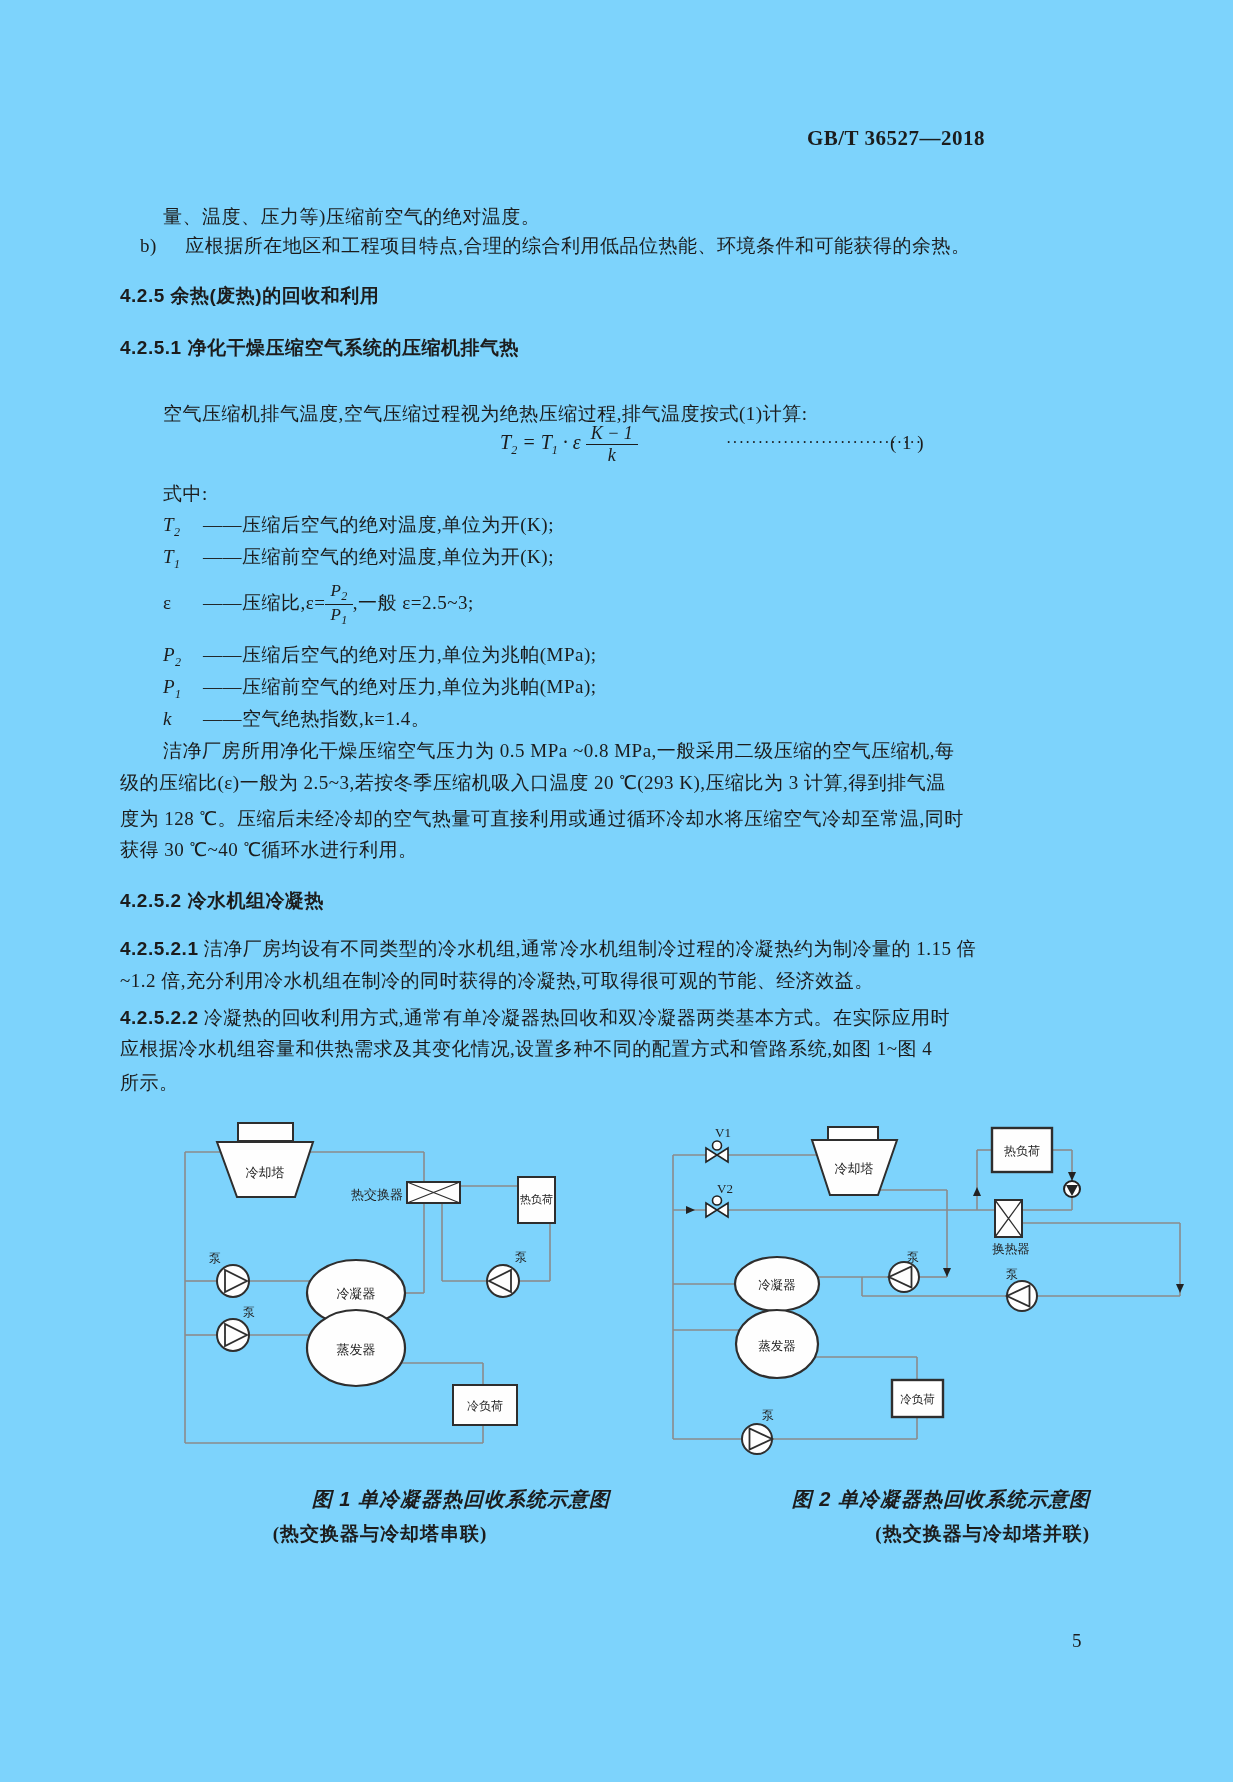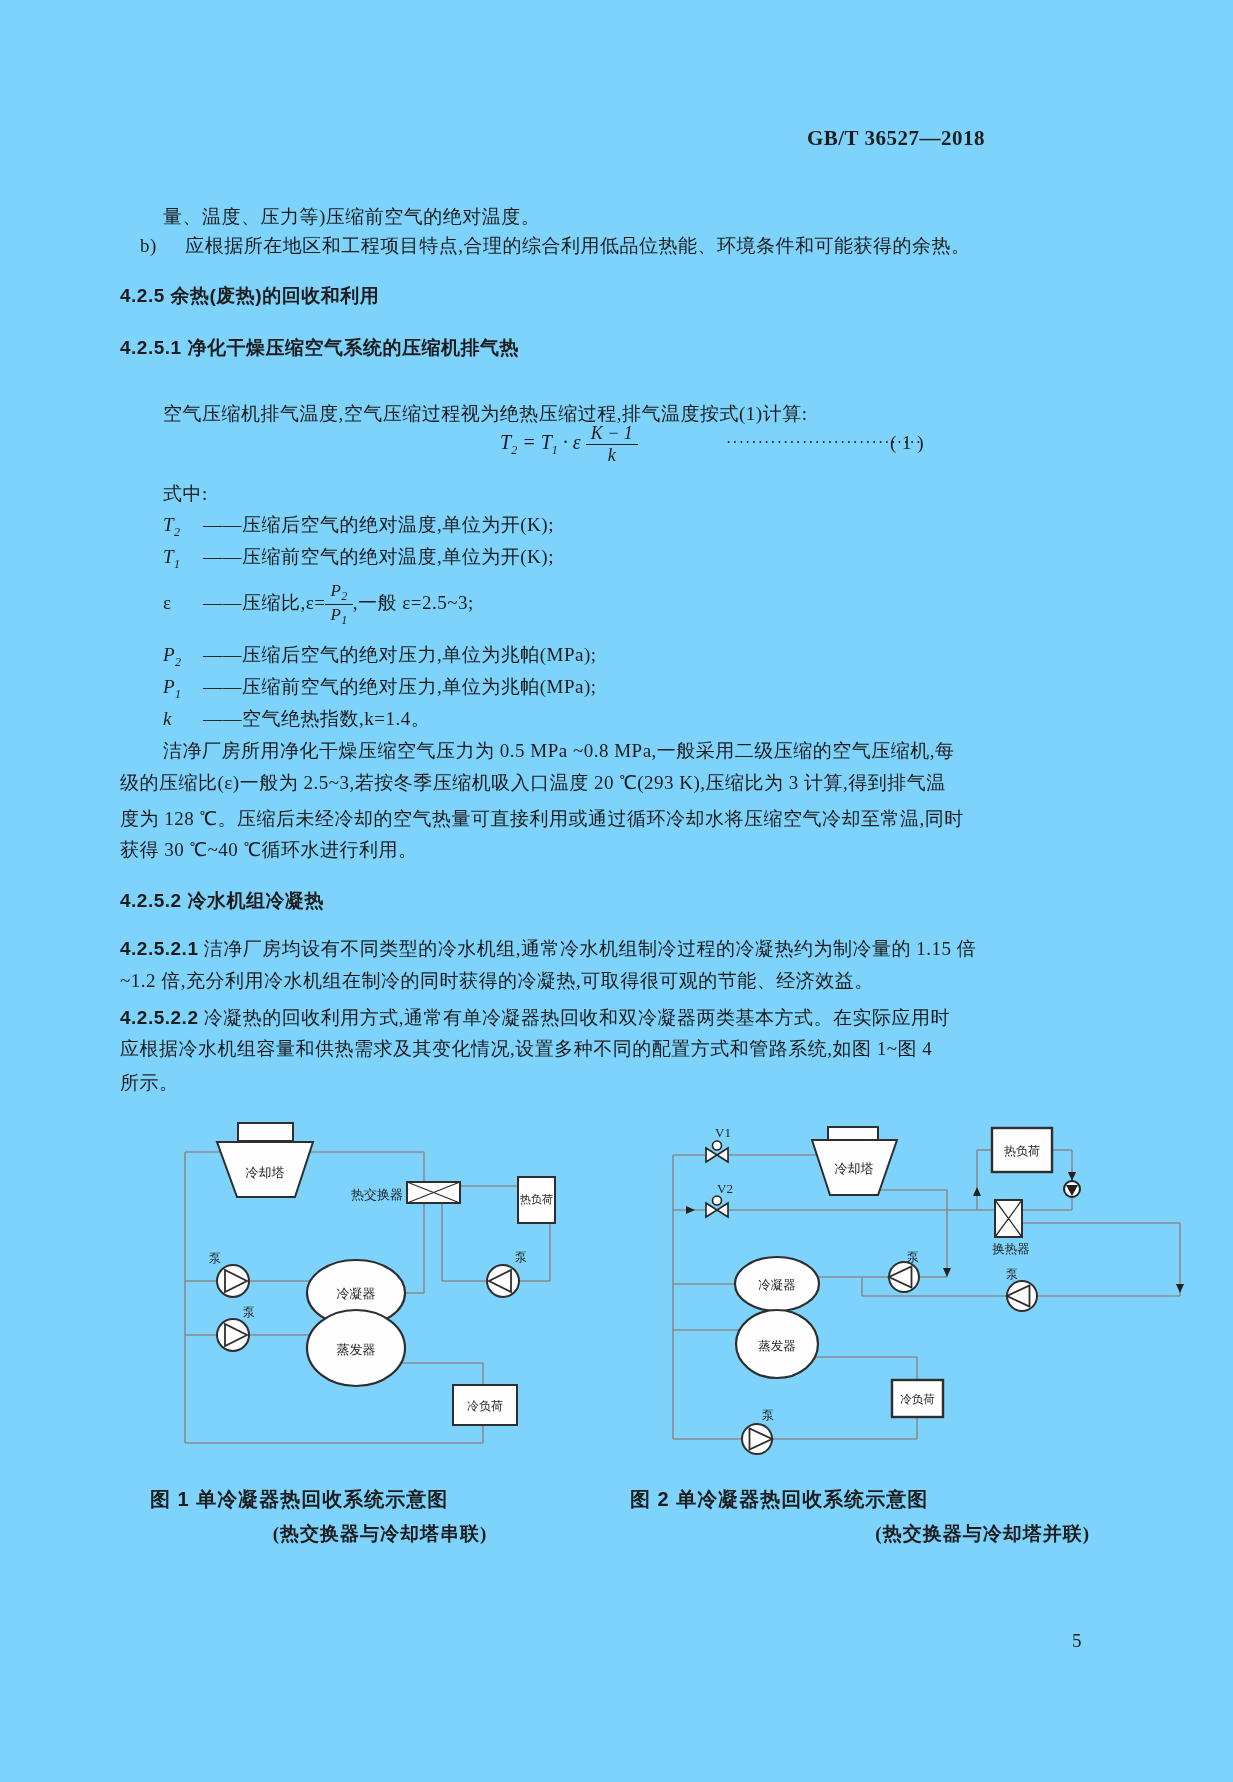--- a/index.html
+++ b/index.html
@@ -1,21 +1,21 @@
 <!DOCTYPE html>
 <html><head>
 <meta charset="utf-8">
 <style>
   html,body{margin:0;padding:0;background:#e8e8e8;}
   #page{position:relative;width:1233px;height:1782px;background:#7dd3fc;margin:0 auto;overflow:hidden;
         font-family:"Liberation Serif",serif;color:#1c1c1c;}
   .abs{position:absolute;white-space:nowrap;}
   .body-t{font-size:19px;letter-spacing:0.5px;}
   .head-t{font-family:"Liberation Sans",sans-serif;font-weight:bold;font-size:19px;letter-spacing:0.5px;}
-  .caption-t{font-family:"Liberation Sans",sans-serif;font-weight:bold;font-size:20px;letter-spacing:1px;text-align:left;}
+  .caption-t{font-family:"Liberation Sans",sans-serif;font-weight:bold;font-size:20px;letter-spacing:1px;text-align:right;font-style:italic;}
   .subcaption-t{font-family:"Liberation Serif",serif;font-weight:bold;font-size:19px;letter-spacing:1px;text-align:center;}
   .doc-num{font-family:"Liberation Serif",serif;font-weight:bold;font-size:21px;text-align:right;letter-spacing:0.5px;}
   .sym{display:inline-block;min-width:40px;font-style:italic;}
   .sym i{font-style:italic;}
   sub{font-size:12px;}
   .frac{display:inline-block;vertical-align:middle;text-align:center;font-style:italic;line-height:1.05;}
   .frac .fnum{display:block;border-bottom:1.5px solid #1c1c1c;padding:0 5px 1px 5px;text-align:right;}
   .frac .fden{display:block;padding-top:1px;}
   .formula-math{font-size:20px;font-style:italic;}
   .leader{font-size:16px;letter-spacing:1px;color:#1c1c1c;}

